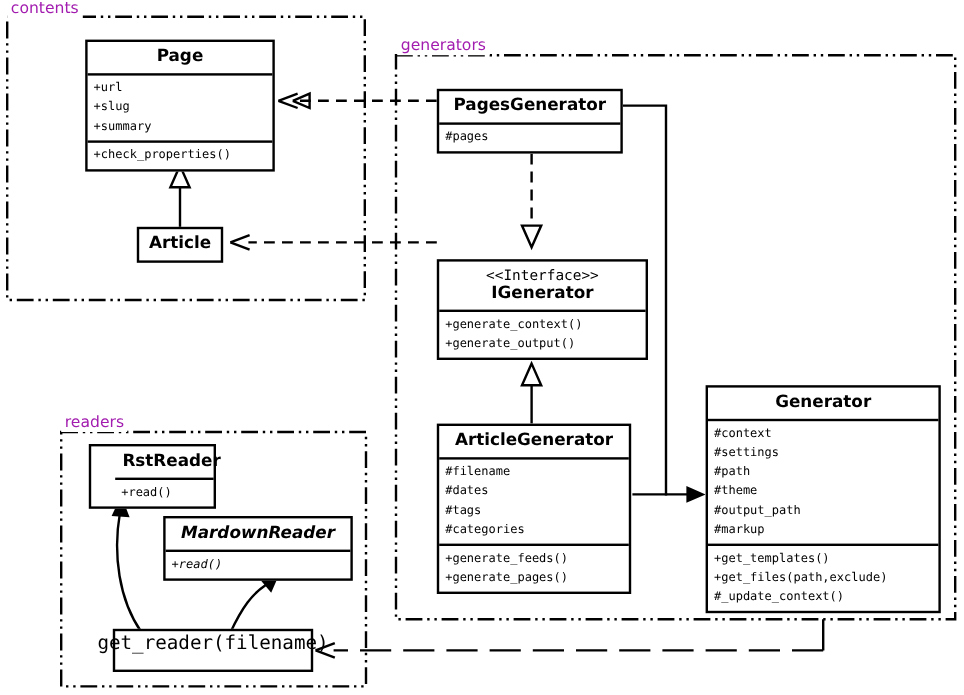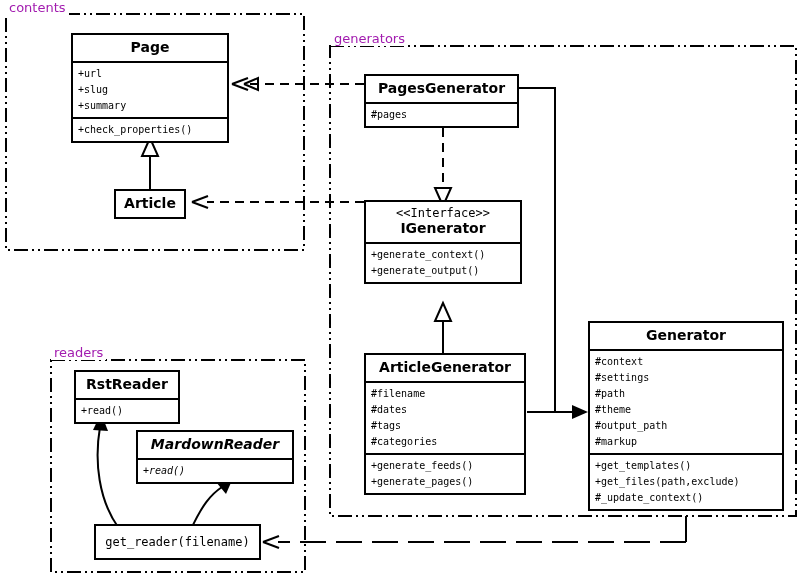--- a/index.html
+++ b/index.html
@@ -66,24 +66,23 @@
     line-height: 16px;
     padding: 0 4px 0 5px;
     white-space: nowrap;
   }
   .plainbox {
     position: absolute;
     border: 2px solid #000;
     background: #ffffff;
     box-sizing: border-box;
     display: flex;
-    align-items: center;
     justify-content: center;
     font-family: "DejaVu Sans Mono", monospace;
-    font-size: 12px;
+    font-size: 16px;
   }
 </style>
 </head>
 <body>
 
 <div id="canvas">
 
   <svg class="layer" viewBox="0 0 803 579">
 
     <rect x="6" y="14" width="298" height="236" fill="none" stroke="#000" stroke-width="2" stroke-dasharray="14,4,2,4,2,4"></rect>
@@ -147,21 +146,21 @@
     <div class="title">Article</div>
   </div>
 
   <div class="umlbox" style="left:364px; top:74px; width:155px;">
     <div class="title">PagesGenerator</div>
     <div class="compartment">
       <div class="row">#pages</div>
     </div>
   </div>
 
-  <div class="umlbox" style="left:364px; top:200px; width:158px;">
+  <div class="umlbox" style="left:364px; top:216px; width:176px;">
     <div class="stereo">&lt;&lt;Interface&gt;&gt;</div>
     <div class="title" style="padding-top:1px;">IGenerator</div>
     <div class="compartment">
       <div class="row">+generate_context()</div>
       <div class="row">+generate_output()</div>
     </div>
   </div>
 
   <div class="umlbox" style="left:364px; top:353px; width:162px;">
     <div class="title">ArticleGenerator</div>
@@ -187,21 +186,21 @@
       <div class="row">#output_path</div>
       <div class="row">#markup</div>
     </div>
     <div class="compartment">
       <div class="row">+get_templates()</div>
       <div class="row">+get_files(path,exclude)</div>
       <div class="row">#_update_context()</div>
     </div>
   </div>
 
-  <div class="umlbox" style="left:74px; top:370px; width:106px;">
+  <div class="umlbox" style="left:74px; top:370px; width:106px;padding-left:20px;">
     <div class="title">RstReader</div>
     <div class="compartment">
       <div class="row">+read()</div>
     </div>
   </div>
 
   <div class="umlbox" style="left:136px; top:430px; width:158px;font-style:italic;">
     <div class="title">MardownReader</div>
     <div class="compartment">
       <div class="row">+read()</div>

